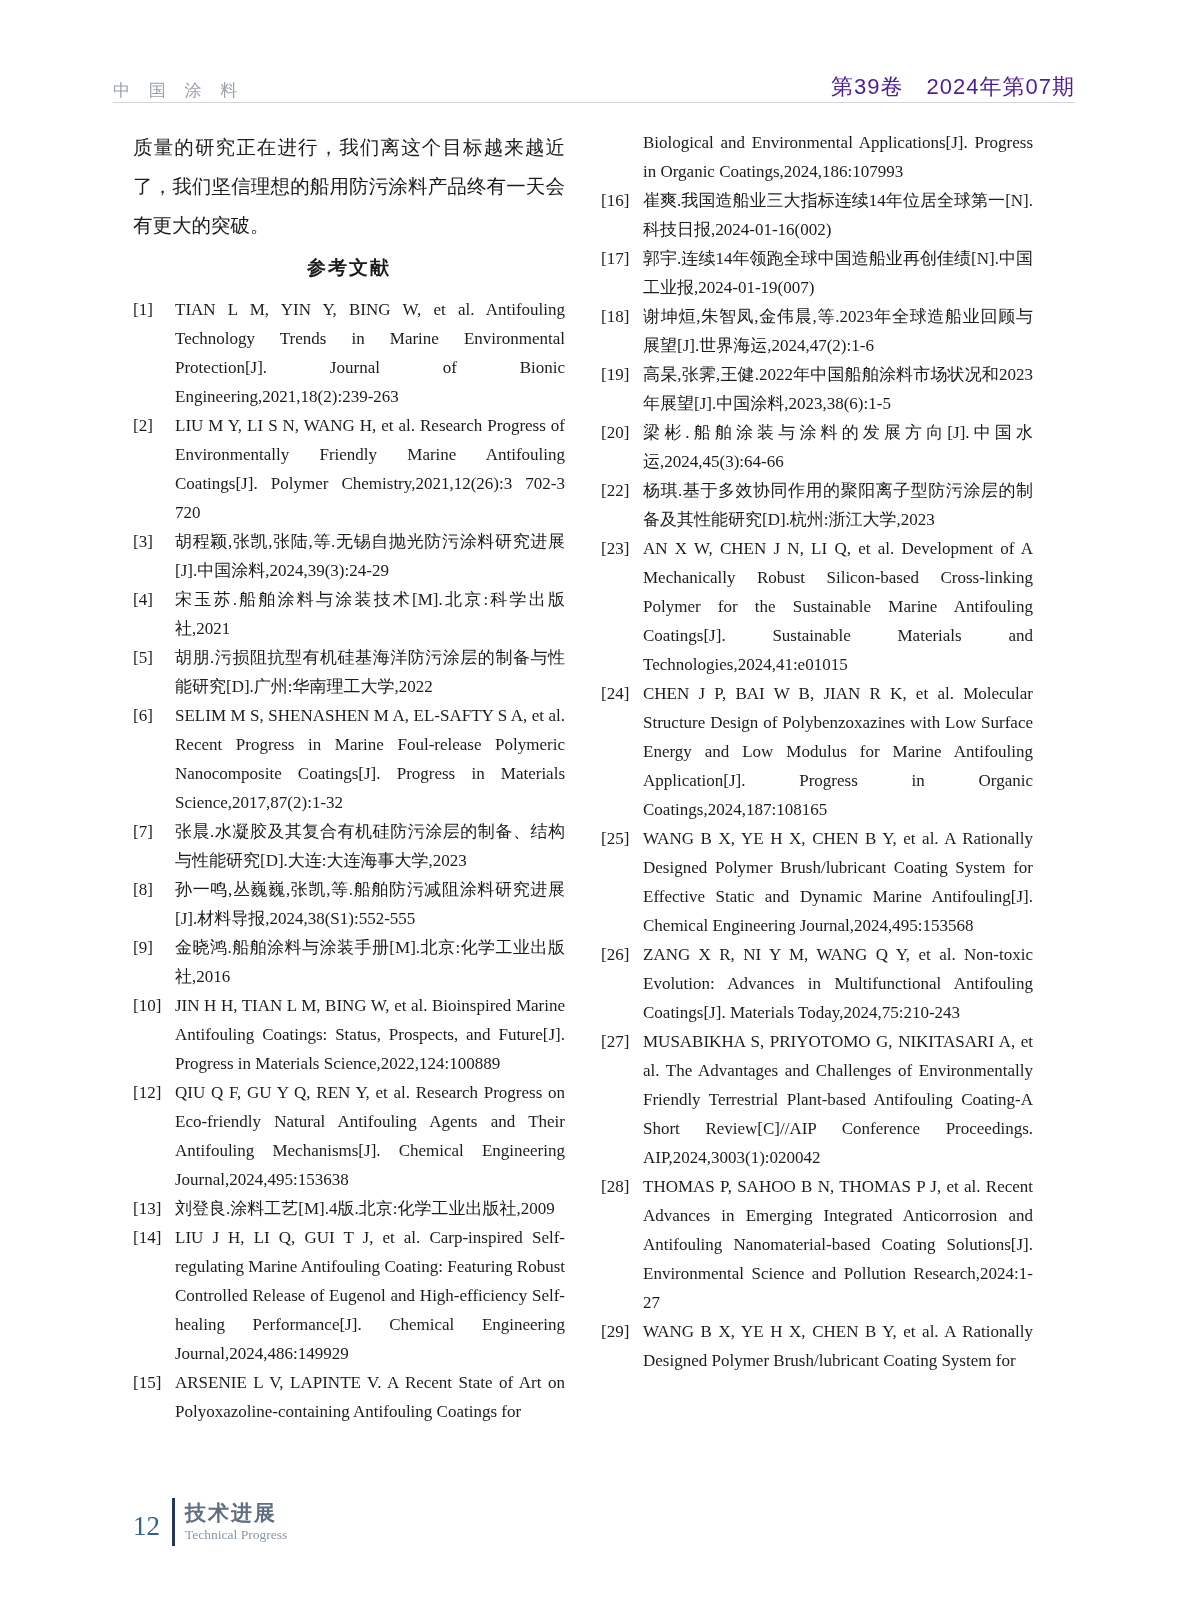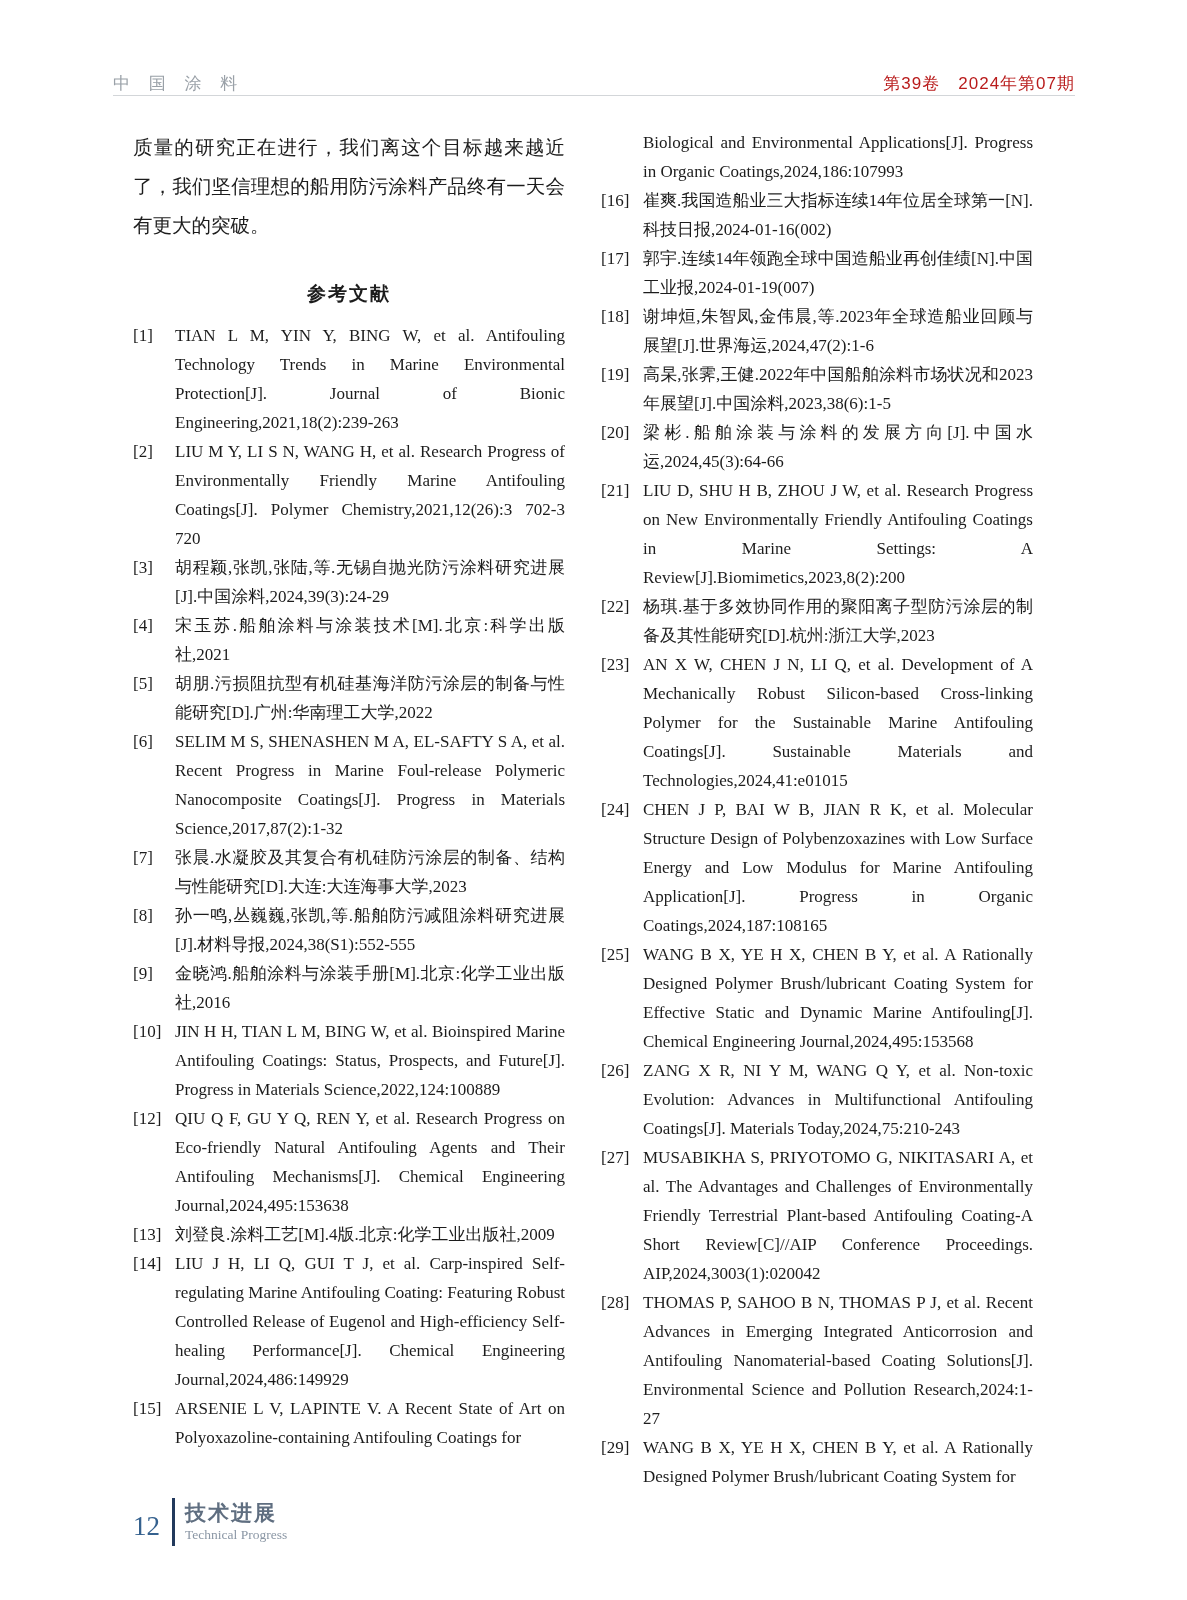--- a/index.html
+++ b/index.html
@@ -16,36 +16,36 @@
   .page-header {
     position:absolute; left:113px; top:72px; width:962px;
     display:flex; justify-content:space-between; align-items:flex-end;
     border-bottom:1px solid #d3d6d9;
   }
   .journal-name {
     font-size:17px; color:#9aa1a8; letter-spacing:7px;
     font-family:"Liberation Sans","DejaVu Sans",sans-serif;
   }
   .issue-info {
-    font-size:17px; color:#b91c1c; letter-spacing:1px;
+    font-size:22px; color:#4c1d95; letter-spacing:1px;
     font-family:"Liberation Sans","DejaVu Sans",sans-serif;
   }
   
   .columns {
     position:absolute; left:133px; top:128px; width:900px;
     display:flex; gap:36px;
   }
   .col { width:432px; }
   .intro {
     margin:0 0 6px 0;
     font-size:19.5px; line-height:39px;
     text-align:justify;
   }
   .refs-heading {
-    margin:36px 0 14px 0;
+    margin:10px 0 14px 0;
     text-align:center;
     font-size:19px; font-weight:bold; letter-spacing:2px;font-family:Liberation Serif, serif;
   }
   .ref {
     display:flex;
     font-size:17px; line-height:29px;
   }
   .ref-num { flex:0 0 42px; }
   .ref-text { flex:1; text-align:justify; }
   .ref-text .u { }
@@ -161,24 +161,20 @@
             <span class="ref-num">[18]</span>
             <span class="ref-text"><span>谢坤烜,朱智凤,金伟晨,等.2023年全球造船业回顾与展望[J].世界海运,2024,47(2):1-6</span></span>
           </div>
           <div class="ref">
             <span class="ref-num">[19]</span>
             <span class="ref-text"><span>高杲,张霁,王健.2022年中国船舶涂料市场状况和2023年展望[J].中国涂料,2023,38(6):1-5</span></span>
           </div>
           <div class="ref">
             <span class="ref-num">[20]</span>
             <span class="ref-text"><span>梁彬.船舶涂装与涂料的发展方向[J].中国水运,2024,45(3):64-66</span></span>
-          </div>
-          <div class="ref">
-            <span class="ref-num">[21]</span>
-            <span class="ref-text"><span>LIU D, SHU H B, ZHOU J W, et al. Research Progress on New Environmentally Friendly Antifouling Coatings in Marine Settings: A Review[J].Biomimetics,2023,8(2):200</span></span>
           </div>
           <div class="ref">
             <span class="ref-num">[22]</span>
             <span class="ref-text"><span>杨琪.基于多效协同作用的聚阳离子型防污涂层的制备及其性能研究[D].杭州:浙江大学,2023</span></span>
           </div>
           <div class="ref">
             <span class="ref-num">[23]</span>
             <span class="ref-text"><span>AN X W, CHEN J N, LI Q, et al. Development of A Mechanically Robust Silicon-based Cross-linking Polymer for the Sustainable Marine Antifouling Coatings[J]. Sustainable Materials and Technologies,2024,41:e01015</span></span>
           </div>
           <div class="ref">

